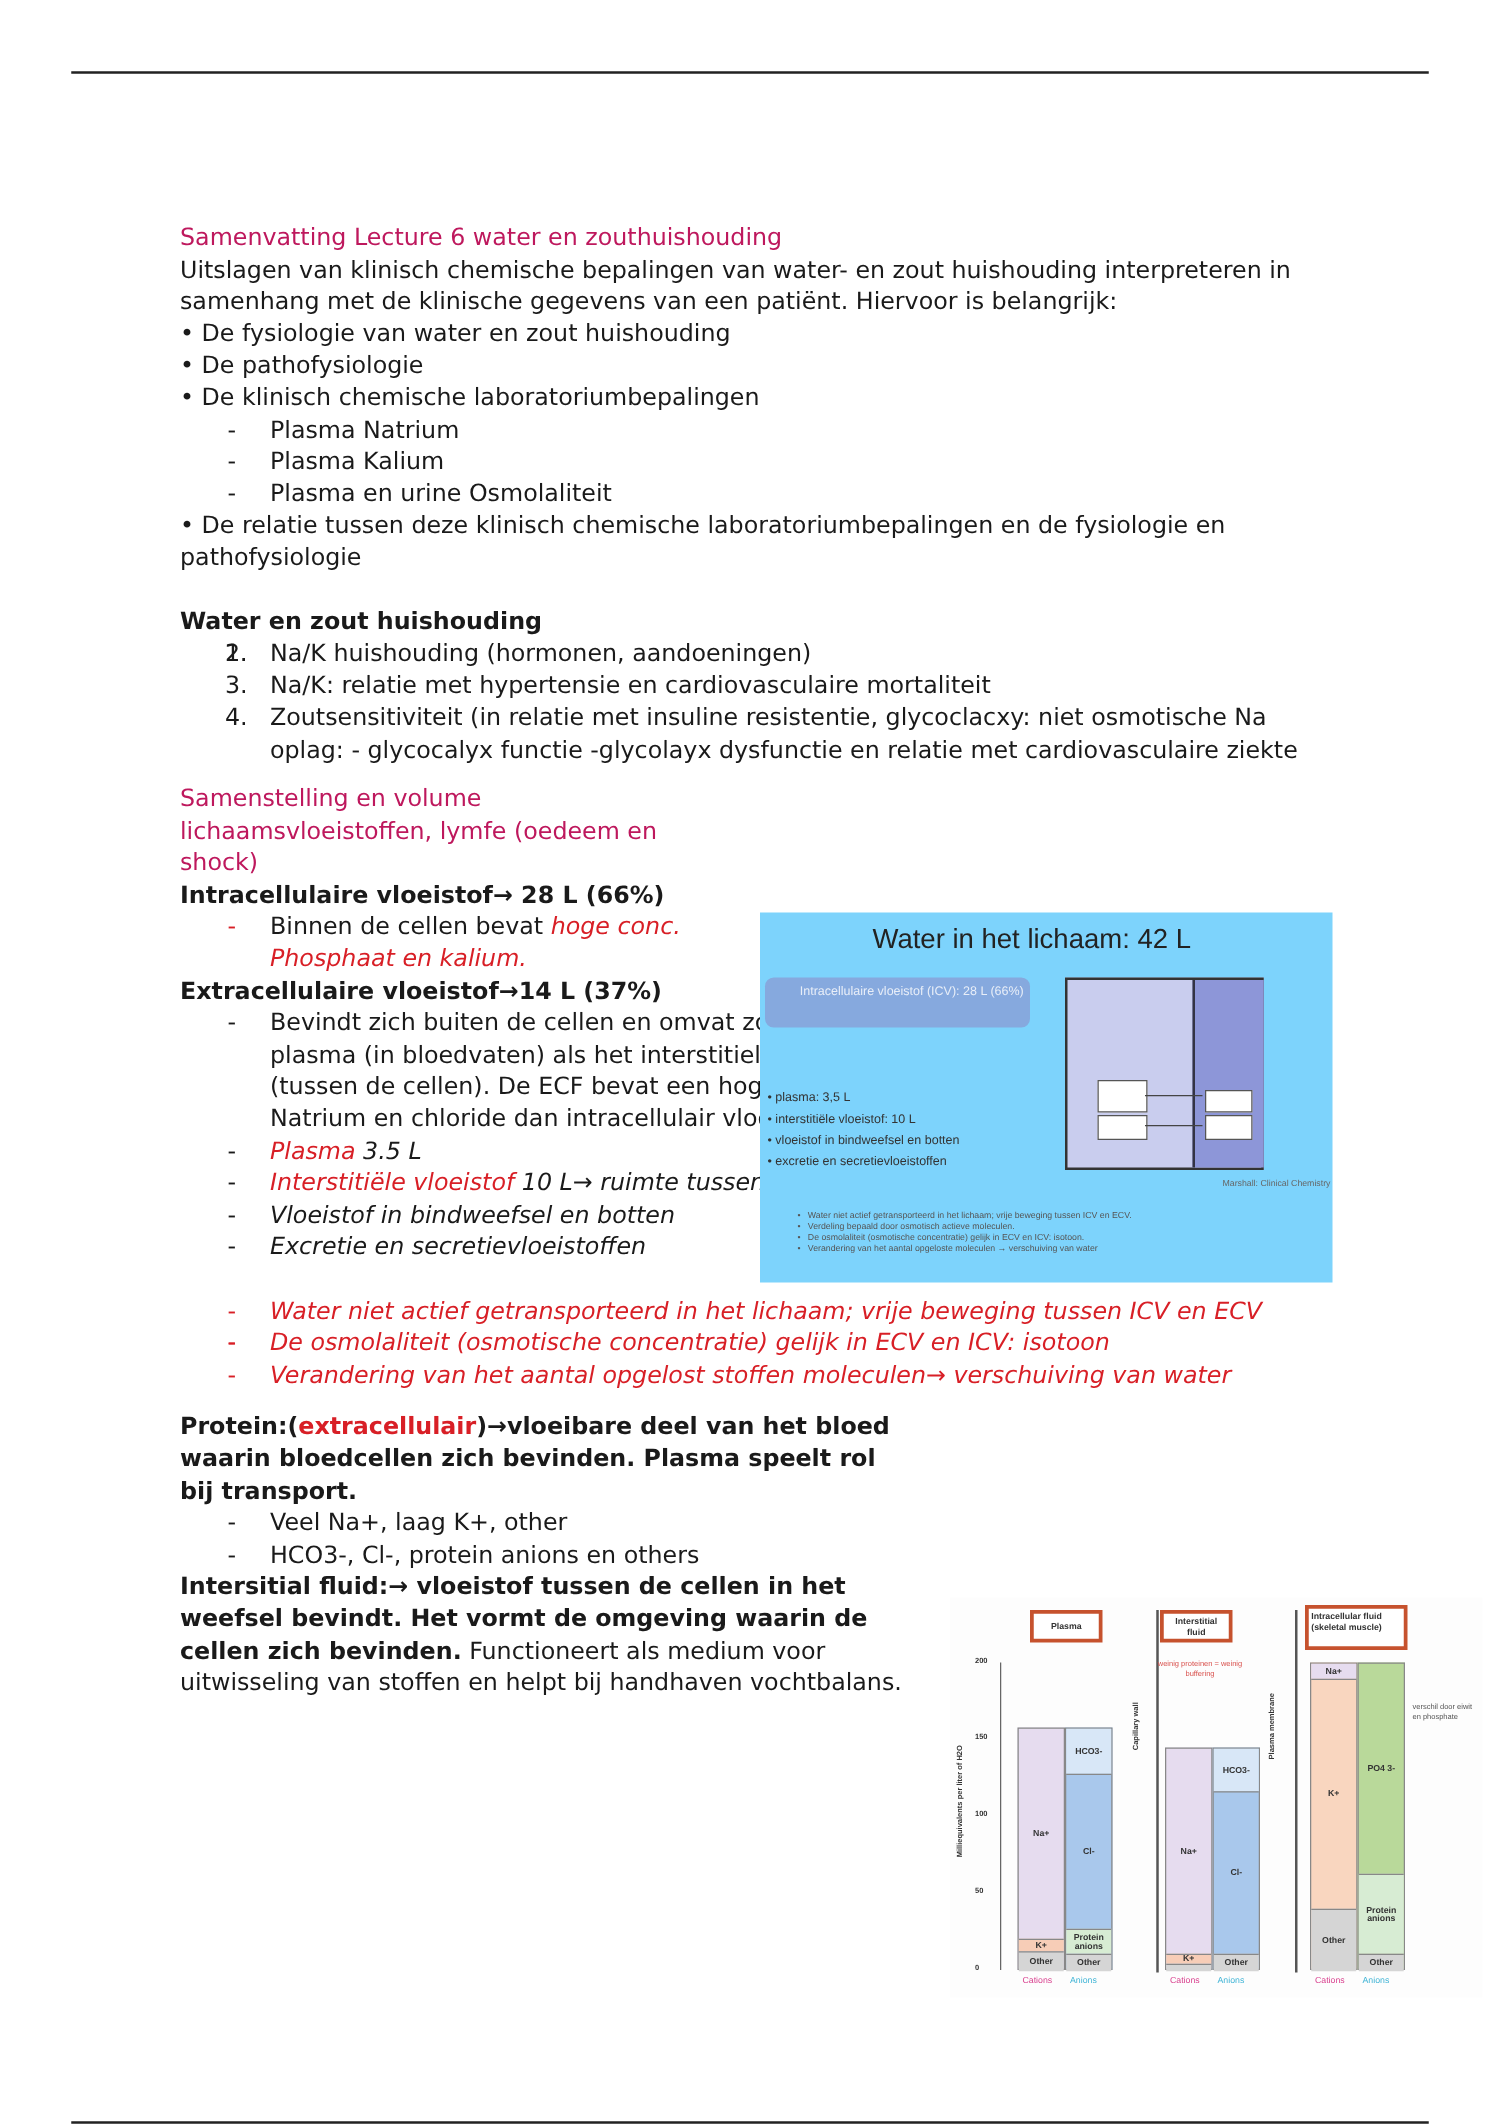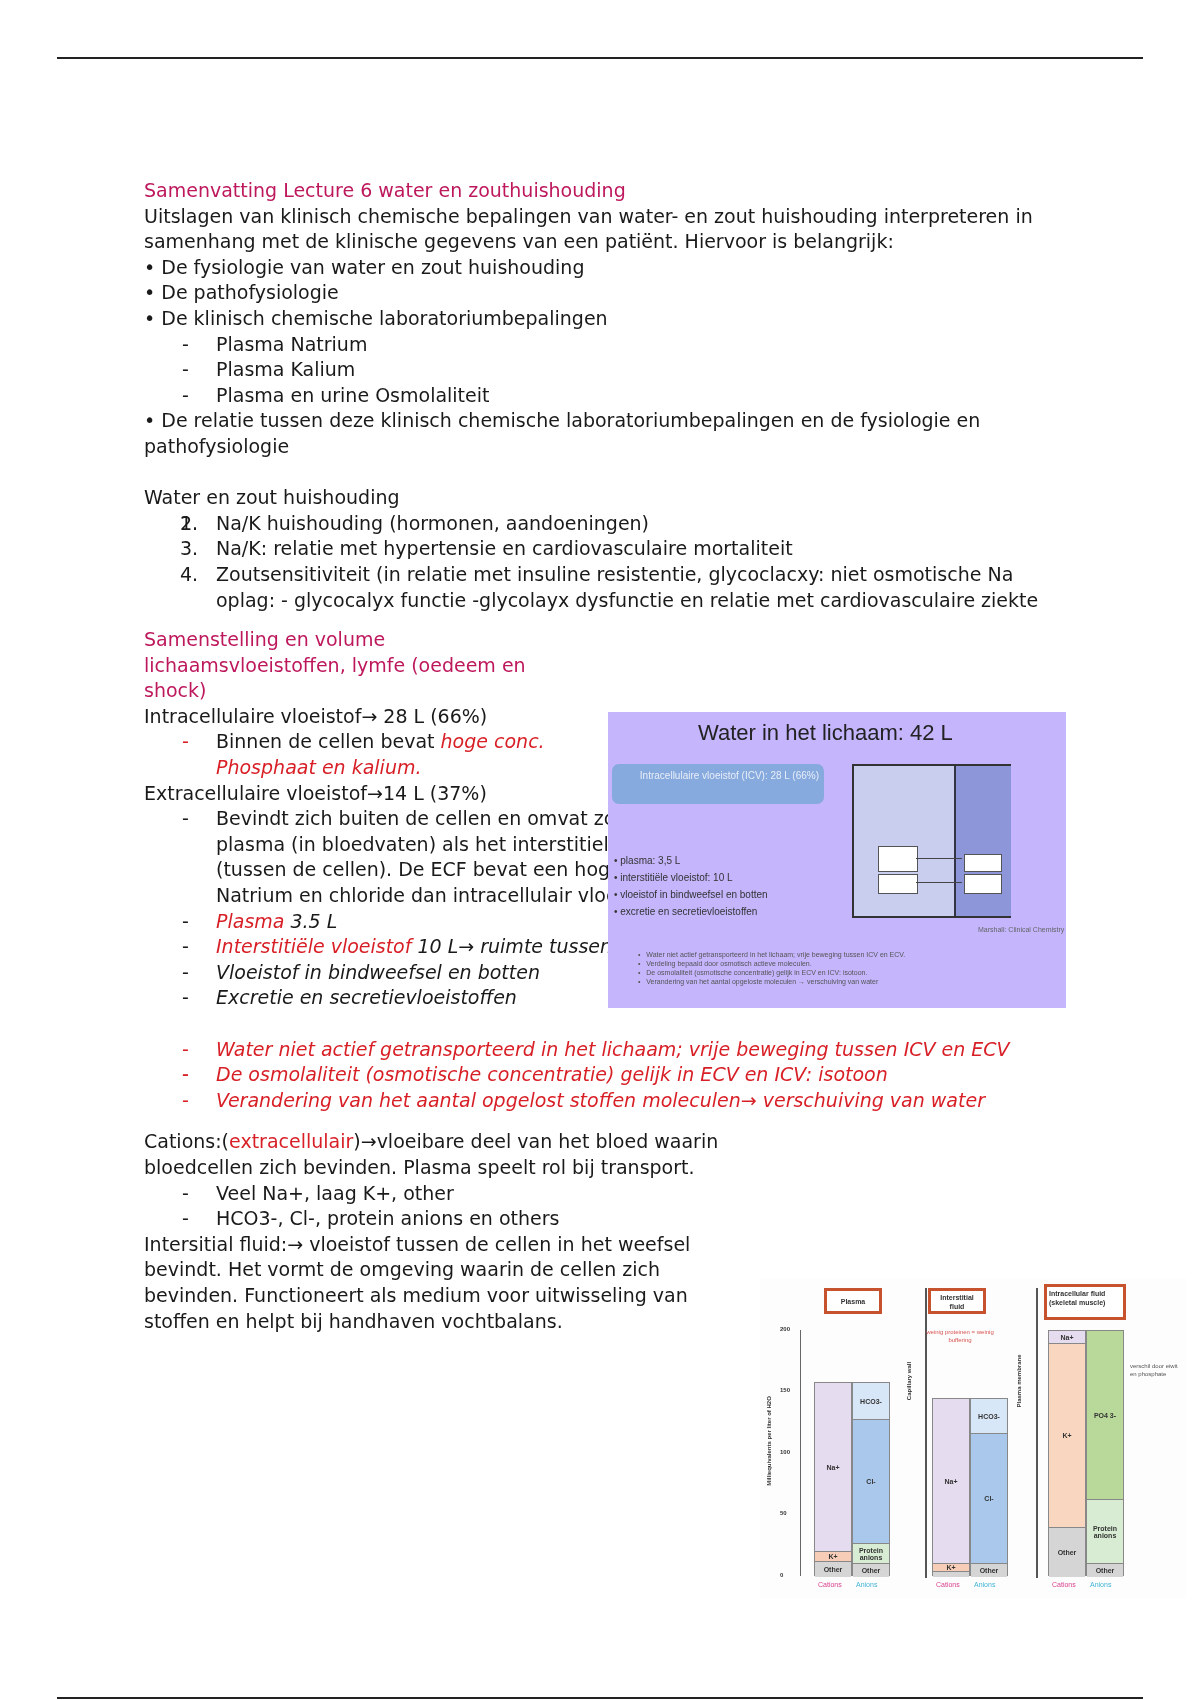--- a/index.html
+++ b/index.html
@@ -3,34 +3,34 @@
 <meta charset="utf-8">
 <style>
   html,body{margin:0;padding:0;background:#ffffff;}
   body{width:1200px;height:1700px;position:relative;overflow:hidden;
        font-family:"DejaVu Sans","Liberation Sans",sans-serif;color:#1a1a1a;}
   .rule{position:absolute;left:57px;width:1086px;height:2px;background:#222;}
   .rule.top{top:57px;}
   .rule.bottom{top:1697px;}
   .page{position:absolute;left:144px;top:178px;width:920px;font-size:19px;line-height:25.6px;}
   .heading{color:#be185d;}
-  .bold{font-weight:normal;}
+  .bold{font-weight:bold;}
   .red{color:#d81f26;}
   .italic{font-style:italic;}
   .p{margin:0;}
   .bullet::before{content:"\2022\00a0";}
   .dash{position:relative;padding-left:72px;}
   .dash .mk{position:absolute;left:38px;top:0;}
   .num{position:relative;padding-left:72px;}
   .num .mk{position:absolute;left:36px;top:0;}
   .gap{height:25.6px;}
   .mk.red{color:#d81f26;}
 
   
-  .fig1{position:absolute;left:608px;top:712px;width:458px;height:296px;background:#c4b5fd;}
+  .fig1{position:absolute;left:608px;top:730px;width:458px;height:296px;background:#7dd3fc;}
   .fig1 .ttl{position:absolute;left:90px;top:8px;font-family:"Liberation Sans",sans-serif;font-size:22px;color:#222;}
   .fig1 .box{position:absolute;left:4px;width:212px;border-radius:7px;color:#e8eef8;font-family:"Liberation Sans",sans-serif;font-size:10px;line-height:12px;padding:6px 5px;box-sizing:border-box;text-align:right;}
   .fig1 .box.icv{top:52px;height:40px;background:#86a9de;}
   .fig1 .box.ecv{top:98px;height:40px;background:#4d7ec4;}
   .fig1 .bl{position:absolute;left:6px;font-family:Liberation Sans, sans-serif;font-size:10px;color:#333;line-height:17px;top:140px;}
   .fig1 .bl div::before{content:"\2022\00a0";}
   .fig1 .diag{position:absolute;left:244px;top:52px;width:155px;height:150px;border:2px solid #333;background:#c9cdee;}
   .fig1 .diag .right{position:absolute;left:100px;top:0;width:55px;height:150px;background:#8d96d8;border-left:2px solid #334;}
   .fig1 .diag .sm{position:absolute;background:#fff;border:1px solid #555;}
   .fig1 .note{position:absolute;font-family:"Liberation Sans",sans-serif;font-size:6px;color:#666;line-height:7px;}
@@ -87,21 +87,21 @@
   <div class="dash italic"><span class="mk" style="font-style:normal">-</span><span>Vloeistof in bindweefsel en botten</span></div>
   <div class="dash italic"><span class="mk" style="font-style:normal">-</span><span>Excretie en secretievloeistoffen</span></div>
   <div class="gap"></div>
   <div class="dash italic red"><span class="mk" style="font-style:normal">-</span><span>Water niet actief getransporteerd in het lichaam; vrije beweging tussen ICV en ECV</span></div>
   <div class="dash italic red"><span class="mk" style="font-style:normal">-</span></div>
   <div class="dash italic red"><span class="mk" style="font-style:normal">-</span><span>De osmolaliteit (osmotische concentratie) gelijk in ECV en ICV: isotoon</span></div>
   <div class="dash italic red"><span class="mk" style="font-style:normal">-</span><span>Verandering van het aantal opgelost stoffen moleculen→ verschuiving van water</span></div>
   <div style="height:16px"></div>
 
   <div style="width:580px">
-    <p class="p bold"><span>Cations:(</span><span class="red">extracellulair</span><span>)→vloeibare deel van het bloed waarin bloedcellen zich bevinden. Plasma speelt rol bij transport.</span></p>
+    <p class="p bold"><span>Protein:(</span><span class="red">extracellulair</span><span>)→vloeibare deel van het bloed waarin bloedcellen zich bevinden. Plasma speelt rol bij transport.</span></p>
     <div class="dash"><span class="mk">-</span><span>Veel Na+, laag K+, other</span></div>
     <div class="dash"><span class="mk">-</span><span>HCO3-, Cl-, protein anions en others</span></div>
     <p class="p"><span class="bold">Intersitial fluid:→ vloeistof tussen de cellen in het weefsel bevindt. Het vormt de omgeving waarin de cellen zich bevinden.</span><span> Functioneert als medium voor uitwisseling van stoffen en helpt bij handhaven vochtbalans.</span></p>
   </div>
 </div>
 
 <div class="fig1">
   <div class="ttl">Water in het lichaam: 42 L</div>
   <div class="box icv">Intracellulaire vloeistof (ICV): 28 L (66%)</div>
   <div class="bl">

